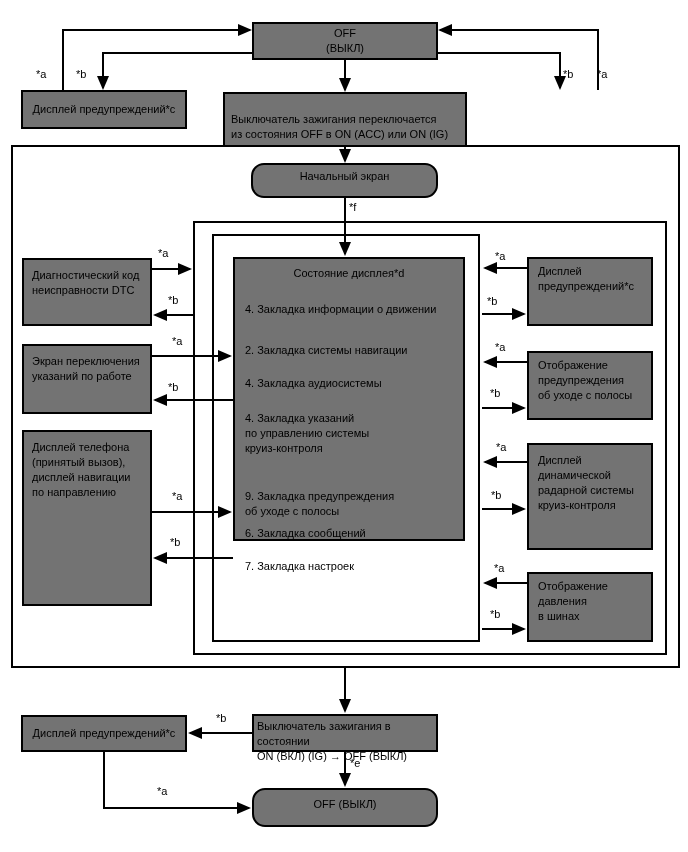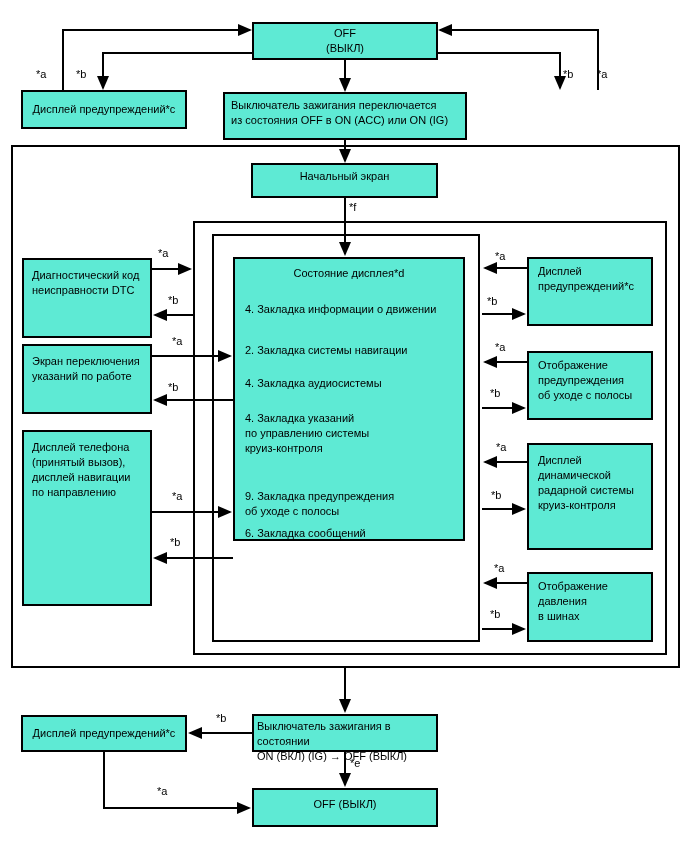--- a/index.html
+++ b/index.html
@@ -2,28 +2,28 @@
 <html><head>
 <meta charset="utf-8">
 <style>
   html,body{margin:0;padding:0;background:#ffffff;}
   #canvas{
     position:relative;width:688px;height:852px;background:#ffffff;
     font-family:"Liberation Sans","DejaVu Sans",sans-serif;
     color:#000;
   }
   .node{
-    position:absolute;box-sizing:border-box;border:2px solid #000;background:#5eead4;
+    position:absolute;box-sizing:border-box;border:2px solid #000;background:#737373;
     font-size:11px;line-height:15px;white-space:pre-line;
   }
   .container-box{
     position:absolute;box-sizing:border-box;border:2px solid #000;background:transparent;
   }
   .center{display:flex;align-items:center;justify-content:center;text-align:center;}
-  .center-top{display:flex;justify-content:center;text-align:right;padding-top:4px;}
+  .center-top{display:flex;justify-content:center;text-align:right;padding-top:4px;border-radius:13px;}
   .pad{padding:8px 6px 0 8px;}
   .edge-label{
     position:absolute;font-size:11px;line-height:12px;white-space:nowrap;
   }
   .tab-item{
     position:absolute;left:10px;right:4px;font-size:11px;line-height:15px;white-space:pre-line;
   }
   .ds-title{
     position:absolute;left:0;right:0;top:7px;text-align:center;font-size:11px;
   }
@@ -69,39 +69,40 @@
       <path d="M345,668 L345,711" marker-end="url(#ah)"></path>
       <path d="M252,733 L190,733" marker-end="url(#ah)"></path>
       <path d="M345,752 L345,785" marker-end="url(#ah)"></path>
       <path d="M104,752 L104,808 L249,808" marker-end="url(#ah)"></path>
     </g>
   </svg>
 
   <div class="node center" style="left:252px;top:22px;width:186px;height:38px;">OFF
 (ВЫКЛ)</div>
   <div class="node center" style="left:21px;top:90px;width:166px;height:39px;">Дисплей предупреждений*c</div>
-  <div class="node" style="left:223px;top:92px;width:244px;height:48px;padding:4px 4px 0 6px;">Выключатель зажигания переключается
+  <div class="node" style="left:223px;top:92px;width:244px;height:55px;padding:18px 4px 0 6px;">Выключатель зажигания переключается
 из состояния OFF в ON (ACC) или ON (IG)</div>
 
   <div class="node center-top" style="left:251px;top:163px;width:187px;height:35px;">Начальный экран</div>
 
   <div class="node" style="left:233px;top:257px;width:232px;height:284px;">
     <div class="ds-title">Состояние дисплея*d</div>
     <div class="tab-item" style="top:43px;">4. Закладка информации о движении</div>
     <div class="tab-item" style="top:84px;">2. Закладка системы навигации</div>
     <div class="tab-item" style="top:117px;">4. Закладка аудиосистемы</div>
     <div class="tab-item" style="top:152px;">4. Закладка указаний
 по управлению системы
 круиз-контроля</div>
     <div class="tab-item" style="top:230px;">9. Закладка предупреждения
 об уходе с полосы</div>
     <div class="tab-item" style="top:267px;">6. Закладка сообщений</div>
+    <div class="tab-item" style="top:300px;">7. Закладка настроек</div>
   </div>
 
-  <div class="node pad" style="left:22px;top:258px;width:130px;height:80px;">Диагностический код
+  <div class="node pad" style="left:22px;top:258px;width:130px;height:68px;">Диагностический код
 неисправности DTC</div>
   <div class="node pad" style="left:22px;top:344px;width:130px;height:70px;">Экран переключения
 указаний по работе</div>
   <div class="node pad" style="left:22px;top:430px;width:130px;height:176px;">Дисплей телефона
 (принятый вызов),
 дисплей навигации
 по направлению</div>
 
   <div class="node" style="left:527px;top:257px;width:126px;height:69px;padding:5px 4px 0 9px;">Дисплей
 предупреждений*c</div>

